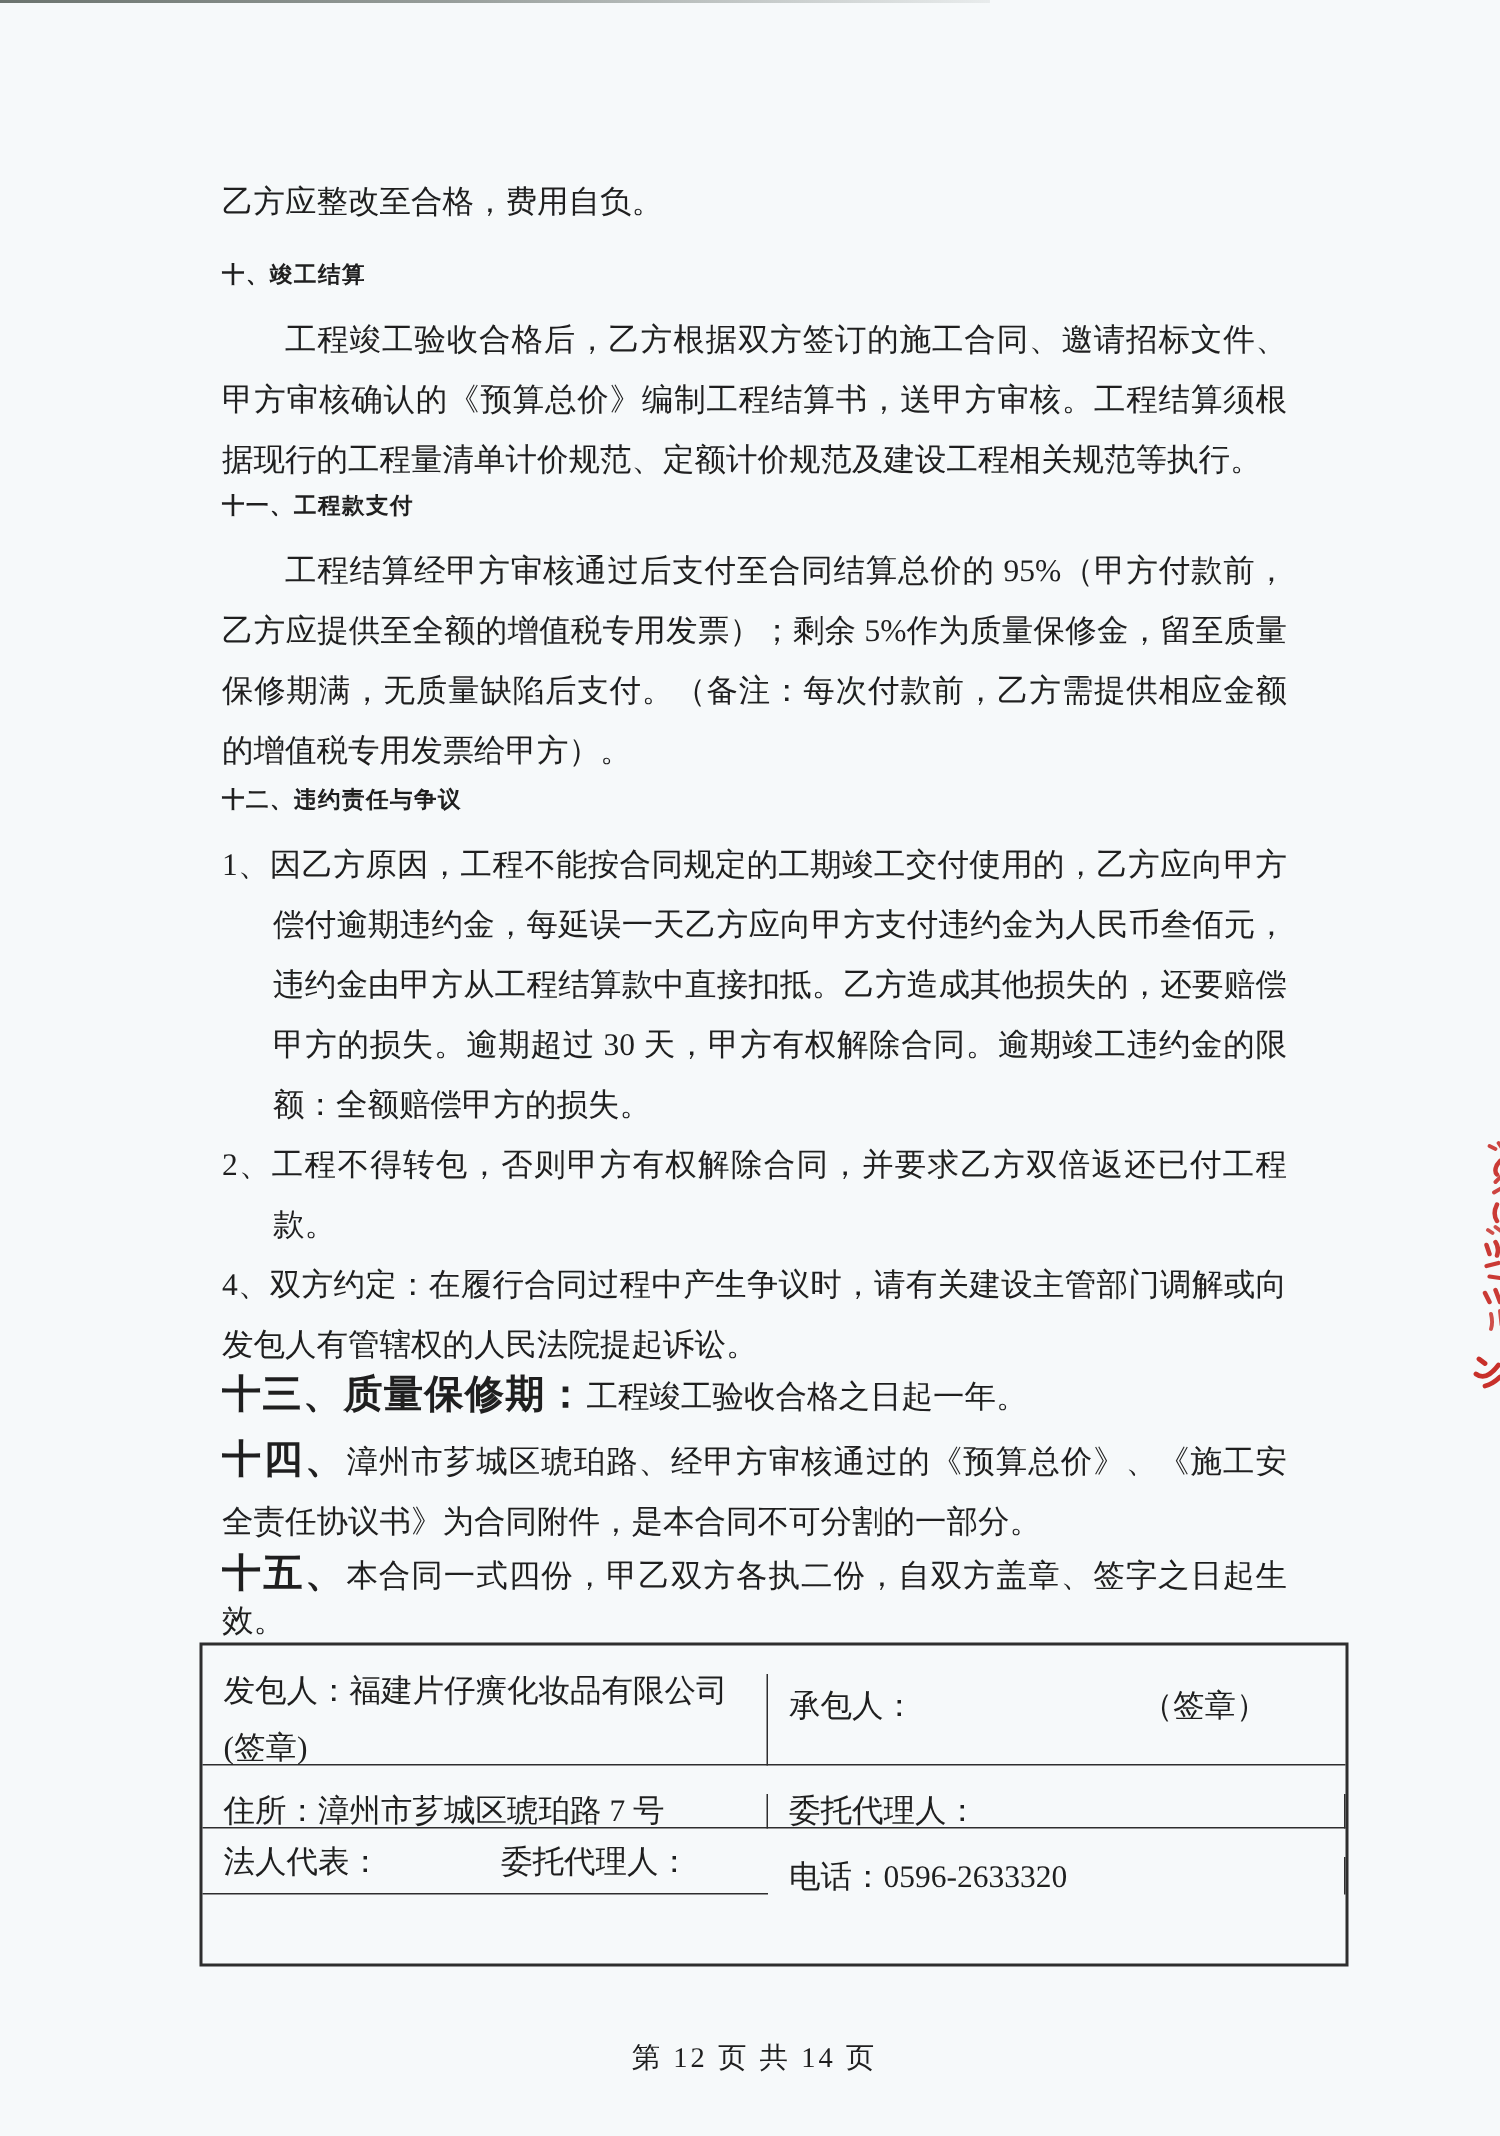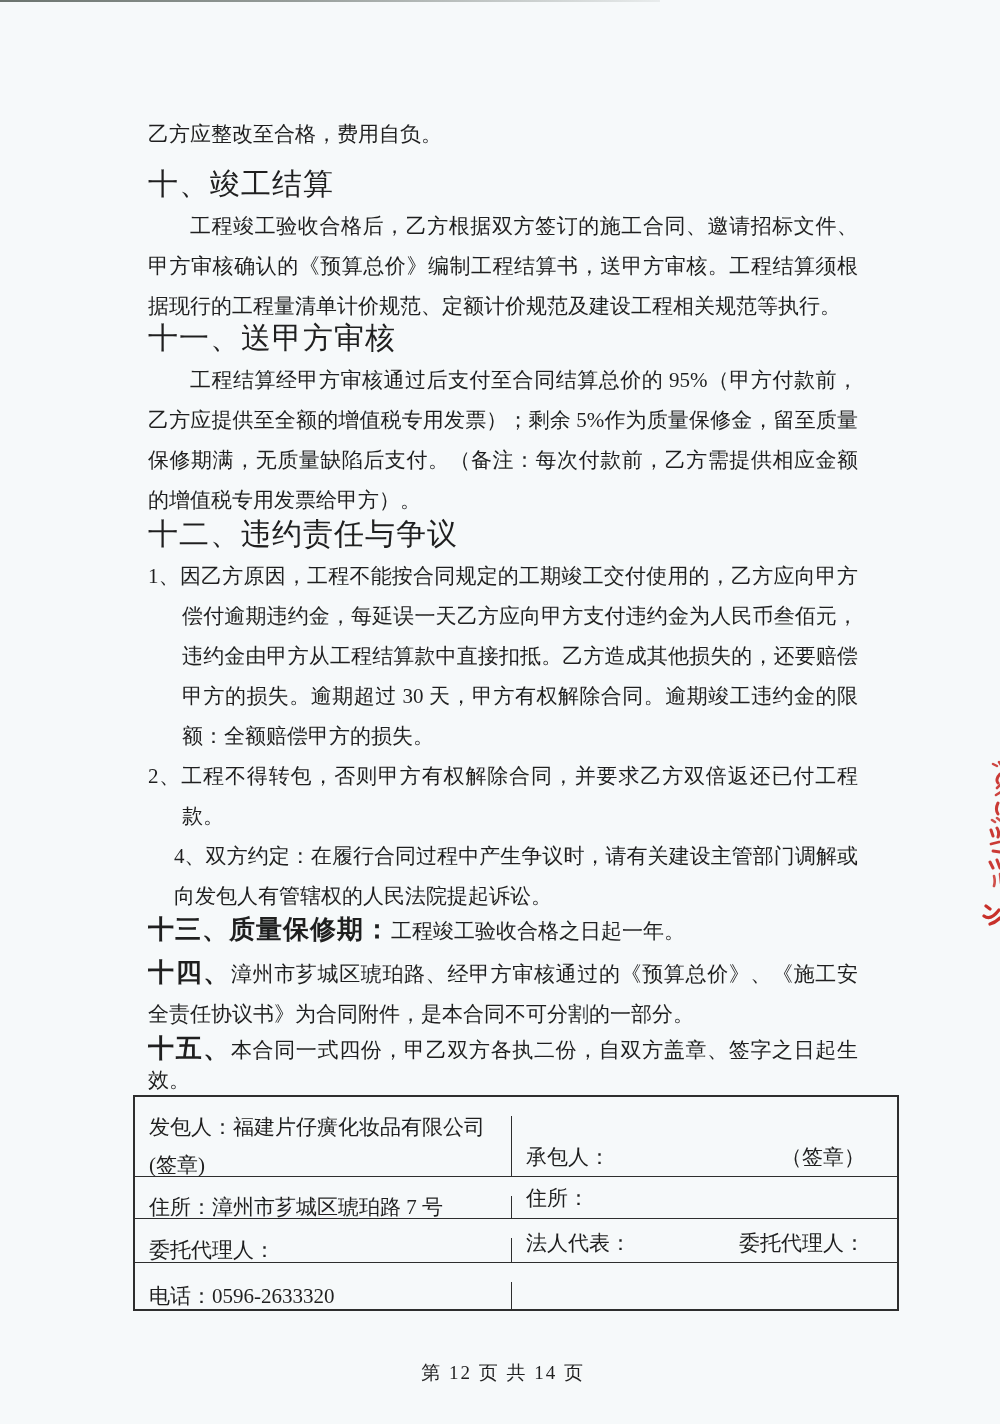--- a/index.html
+++ b/index.html
@@ -15,34 +15,34 @@
     position:absolute;top:0;left:0;width:660px;height:2px;
     background:linear-gradient(90deg,rgba(72,82,75,.8) 0%,rgba(72,82,75,.55) 45%,rgba(72,82,75,.08) 100%);
   }
   .content{
     position:absolute;left:148px;top:0;width:710px;
     padding-top:114px;
     font-size:21px;line-height:40px;
   }
   .line{line-height:40px;}
   .heading{
-    font-size:30px;font-weight:normal;line-height:44px;letter-spacing:1px;
+    font-size:15px;font-weight:bold;line-height:44px;letter-spacing:1px;
   }
   .h10{margin-top:8px;}
   .h11{margin-top:-10px;}
   .h12{margin-top:-8px;}
   .para{
     text-align:justify;text-justify:inter-ideograph;
     text-indent:2em;
   }
   .item{
     text-align:justify;text-justify:inter-ideograph;
     padding-left:34px;text-indent:-34px;
   }
-  .item.noindent{padding-left:0;text-indent:0;margin-left:26px;}
+  .item.noindent{padding-left:0;text-indent:0;}
   .clause{text-align:justify;text-justify:inter-ideograph;}
   .clause13{margin-top:-8px;line-height:44px;}
   .clause15{line-height:30px;}
   .b{font-weight:bold;font-size:26px;letter-spacing:1px;}
   .sign-table{
     margin-left:-15px;margin-top:0;
     width:762px;
     border:2px solid #2e2e2e;
     display:grid;
     grid-template-columns:377px 1fr;
@@ -52,21 +52,21 @@
   }
   .cell{
     border-bottom:1.5px solid #2e2e2e;
     display:flex;align-items:center;
     padding:2px 10px 2px 14px;
     box-sizing:border-box;
   }
   .cell.cl{border-right:1.5px solid #2e2e2e;margin-top:19px;}
   .cell.last{border-bottom:none;}
   .cell.wrap{line-height:38px;}
-  .cell.spread{justify-content:space-between;padding-right:32px;align-items:flex-end;}
+  .cell.spread{justify-content:space-between;padding-right:52px;}
   .footer{
     margin-top:42px;
     text-align:center;
     font-size:19px;letter-spacing:2px;
   }
   .red-ink{
     position:absolute;right:-2px;top:758px;width:26px;height:170px;
   }
 </style>
 </head>
@@ -74,21 +74,21 @@
 
 <div class="scan-edge-top"></div>
 
 <div class="content">
 
   <div class="line clause">乙方应整改至合格，费用自负。</div>
 
   <div class="heading h10">十、竣工结算</div>
   <div class="para">工程竣工验收合格后，乙方根据双方签订的施工合同、邀请招标文件、甲方审核确认的《预算总价》编制工程结算书，送甲方审核。工程结算须根据现行的工程量清单计价规范、定额计价规范及建设工程相关规范等执行。</div>
 
-  <div class="heading h11">十一、送甲方审核</div>
+  <div class="heading h11">十一、工程款支付</div>
   <div class="para">工程结算经甲方审核通过后支付至合同结算总价的 95%（甲方付款前，乙方应提供至全额的增值税专用发票）；剩余 5%作为质量保修金，留至质量保修期满，无质量缺陷后支付。（备注：每次付款前，乙方需提供相应金额的增值税专用发票给甲方）。</div>
 
   <div class="heading h12">十二、违约责任与争议</div>
   <div class="item">1、因乙方原因，工程不能按合同规定的工期竣工交付使用的，乙方应向甲方偿付逾期违约金，每延误一天乙方应向甲方支付违约金为人民币叁佰元，违约金由甲方从工程结算款中直接扣抵。乙方造成其他损失的，还要赔偿甲方的损失。逾期超过 30 天，甲方有权解除合同。逾期竣工违约金的限额：全额赔偿甲方的损失。</div>
   <div class="item">2、工程不得转包，否则甲方有权解除合同，并要求乙方双倍返还已付工程款。</div>
   <div class="item noindent">4、双方约定：在履行合同过程中产生争议时，请有关建设主管部门调解或向发包人有管辖权的人民法院提起诉讼。</div>
 
   <div class="clause clause13"><span class="b">十三、质量保修期：</span><span>工程竣工验收合格之日起一年。</span></div>
 
   <div class="clause"><span class="b">十四、</span><span>漳州市芗城区琥珀路、经甲方审核通过的《预算总价》、《施工安全责任协议书》为合同附件，是本合同不可分割的一部分。</span></div>
@@ -96,21 +96,20 @@
   <div class="clause clause15"><span class="b">十五、</span><span>本合同一式四份，甲乙双方各执二份，自双方盖章、签字之日起生效。</span></div>
 
   <div class="sign-table">
     <div class="cell cl wrap">发包人：福建片仔癀化妆品有限公司(签章)</div>
     <div class="cell spread">
       <span>承包人：</span>
       <span>（签章）</span>
     </div>
 
     <div class="cell cl">住所：漳州市芗城区琥珀路 7 号</div>
-    <div class="cell">住所：</div>
 
     <div class="cell cl">委托代理人：</div>
     <div class="cell spread">
       <span>法人代表：</span>
       <span>委托代理人：</span>
     </div>
 
     <div class="cell cl last">电话：0596-2633320</div>
   </div>
 

